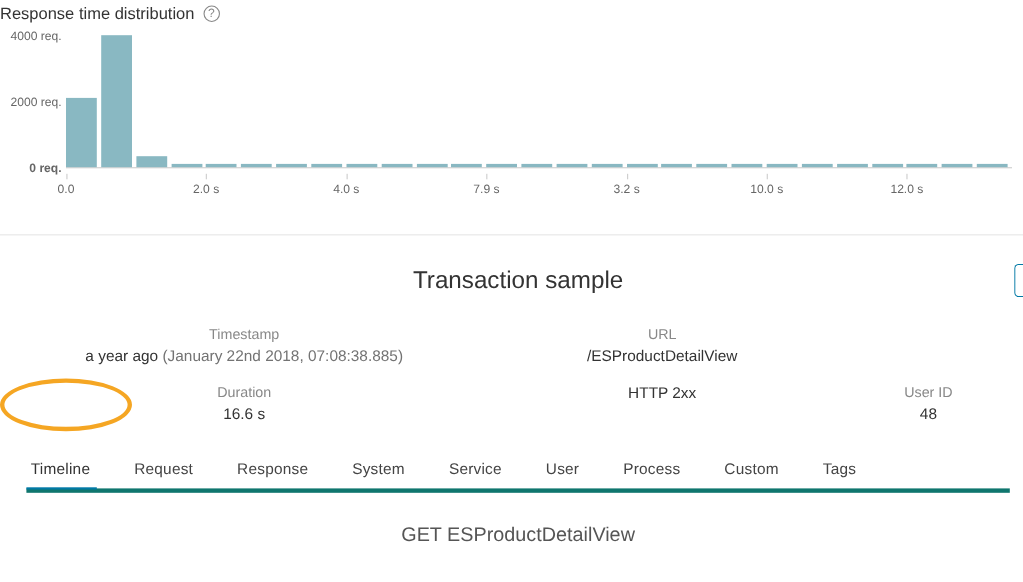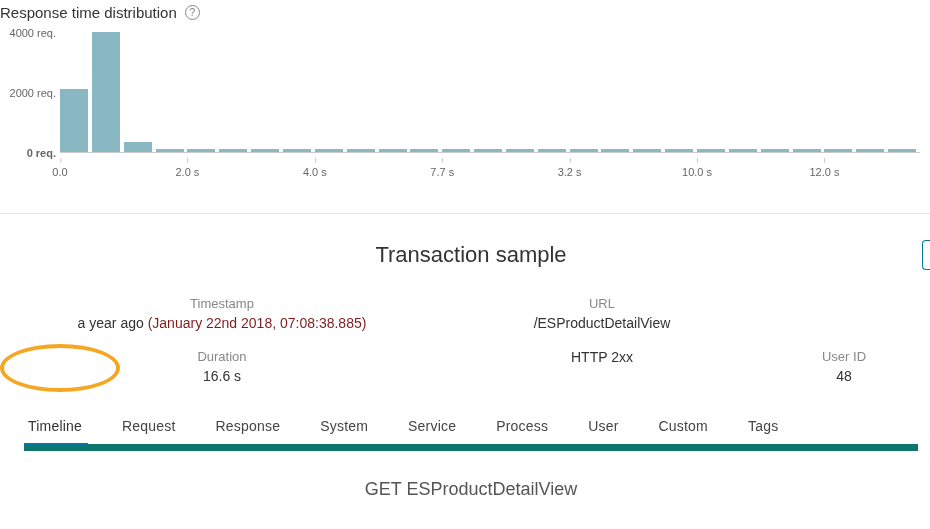--- a/index.html
+++ b/index.html
@@ -125,35 +125,35 @@
   .field-label {
     font-size: 13px;
     color: #888;
     margin-bottom: 4px;
   }
   .field-value {
     font-size: 14px;
     color: #333;
   }
   .field-value .sub {
-    color: #7f1d1d;
+    color: #737373;
   }
   .col1 { width: 396px; }
   .col2 { width: 364px; }
   .col3 { width: 120px; }
   .highlight-ring {
     position: absolute;
     border: 4px solid #f5a623;
     border-radius: 50%;
     pointer-events: none;
   }
   .tabs {
     display: flex;
     gap: 0;
-    border-bottom: 7px solid #0f766e;
+    border-bottom: 4px solid #0f766e;
     margin-top: 6px;
   }
   .tab {
     padding: 10px 20px 10px 20px;
     font-size: 14px;
     color: #444;
     cursor: pointer;
     position: relative;
     letter-spacing: 0.2px;
   }
@@ -217,21 +217,21 @@
         <div class="bar" style="left: 81.4815%; width: 3.25926%; height: 3px;"></div>
         <div class="bar" style="left: 85.1852%; width: 3.25926%; height: 3px;"></div>
         <div class="bar" style="left: 88.8889%; width: 3.25926%; height: 3px;"></div>
         <div class="bar" style="left: 92.5926%; width: 3.25926%; height: 3px;"></div>
         <div class="bar" style="left: 96.2963%; width: 3.25926%; height: 3px;"></div>
       </div>
     <div class="x-axis" id="x-axis">
         <div class="x-tick" style="left: 0%;">0.0</div>
         <div class="x-tick" style="left: 14.8148%;">2.0 s</div>
         <div class="x-tick" style="left: 29.6296%;">4.0 s</div>
-        <div class="x-tick" style="left: 44.4444%;">7.7 s</div>
+        <div class="x-tick" style="left: 44.4444%;">7.9 s</div>
         <div class="x-tick" style="left: 59.2593%;">3.2 s</div>
         <div class="x-tick" style="left: 74.0741%; text-align: center;">10.0 s</div>
         <div class="x-tick" style="left: 88.8889%;">12.0 s</div>
       </div>
   </div>
 </div>
 
 <div class="divider"></div>
 
 <div class="sample">
@@ -267,20 +267,20 @@
 
     <div class="highlight-ring" style="left:-24px; top:48px; width:120px; height:48px;"></div>
   </div>
 
   <div class="tabs" id="tabs">
       <div class="tab active">Timeline</div>
       <div class="tab">Request</div>
       <div class="tab">Response</div>
       <div class="tab">System</div>
       <div class="tab">Service</div>
+      <div class="tab">User</div>
       <div class="tab">Process</div>
-      <div class="tab">User</div>
       <div class="tab">Custom</div>
       <div class="tab">Tags</div>
     </div>
 
   <div class="timeline-title">GET ESProductDetailView</div>
 </div>
 
 </body></html>

